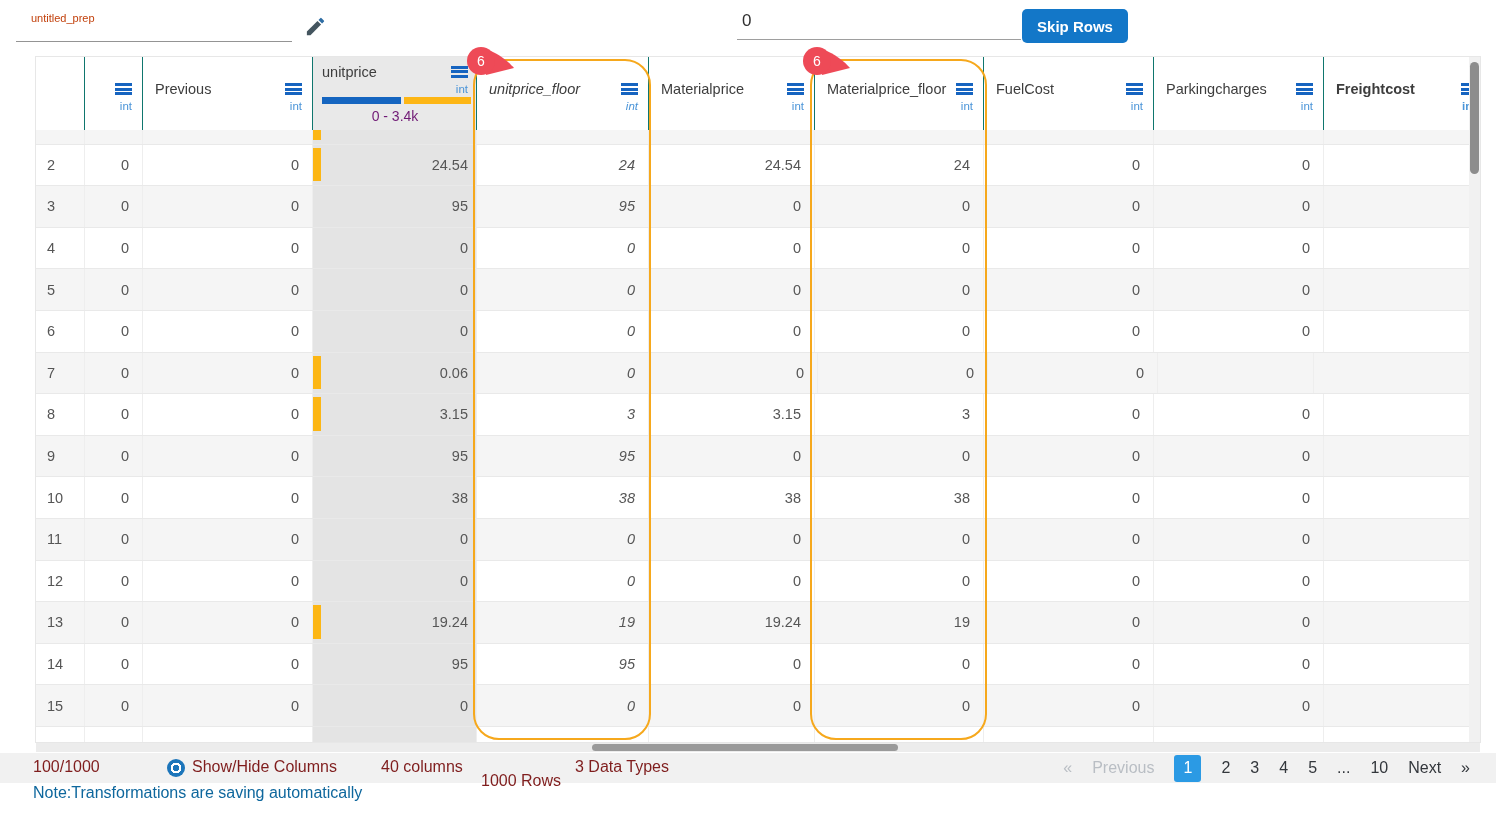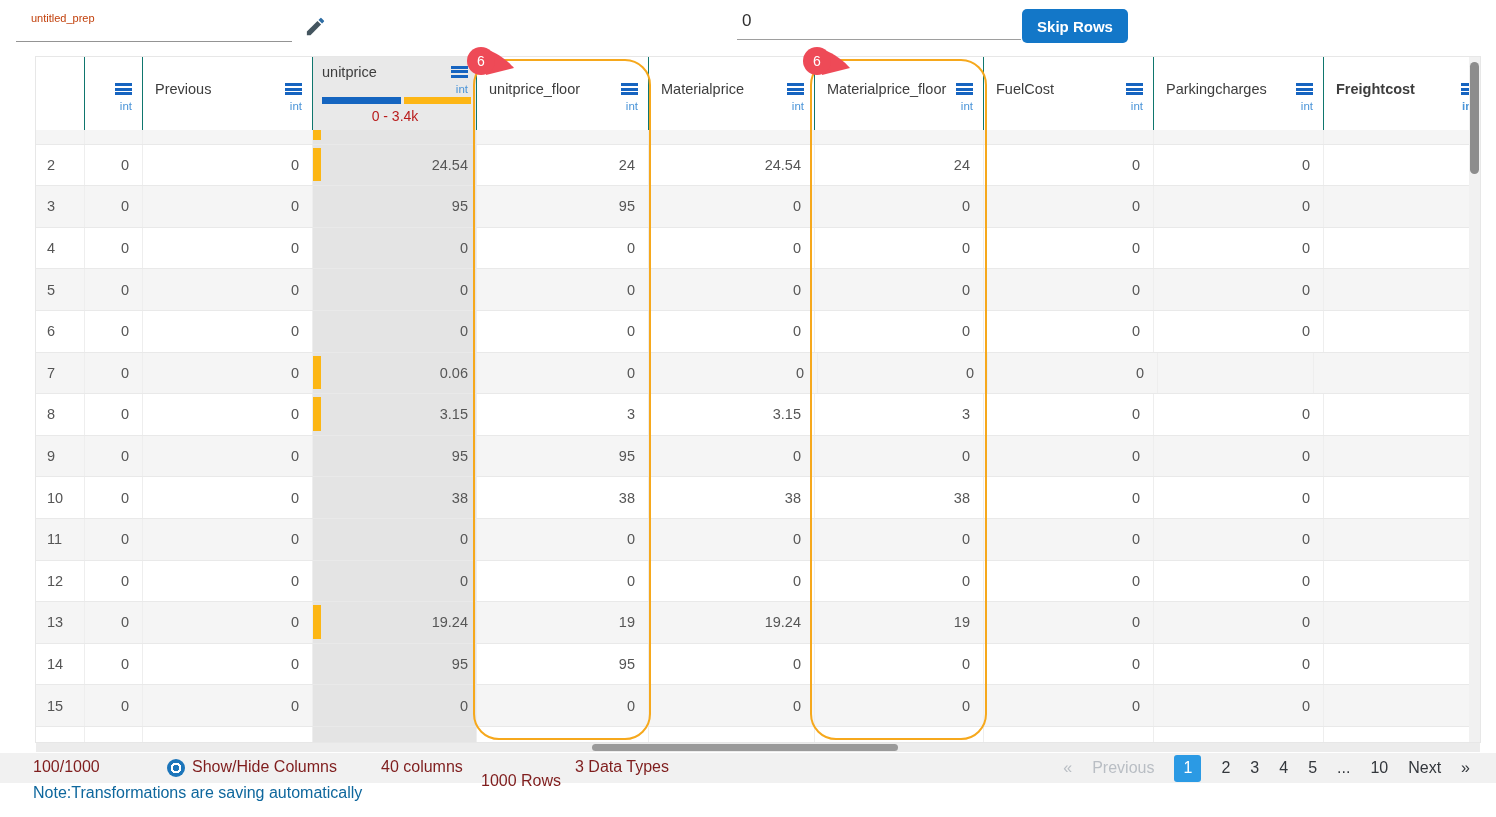--- a/index.html
+++ b/index.html
@@ -35,24 +35,24 @@
   .htype{position:absolute;right:10px;top:43px;font-size:11.5px;color:#4a94d8;}
   
   .hcell.c3{background:#e9e9e9;}
   .hcell.c3 .hname{top:7px;left:9px;}
   .hcell.c3 .burger{top:9px;right:8px;}
   .hcell.c3 .htype{top:26px;right:8px;}
   .hist{position:absolute;left:9px;top:40px;height:7px;width:149px;display:flex;}
   .hist .hb{width:79px;background:#1565c0;}
   .hist .hgap{width:3px;}
   .hist .hy{width:67px;background:#fdb615;}
-  .hrange{position:absolute;left:0;width:164px;top:51px;text-align:center;font-size:14px;color:#b91c1c;}
+  .hrange{position:absolute;left:0;width:164px;top:51px;text-align:center;font-size:14px;color:#701a75;}
   
   .c0{width:49px;} .c1{width:58px;} .c2{width:170px;} .c3{width:164px;}
-  .c4{width:172px;} .c5{width:166px;} .c6{width:169px;} .c7{width:170px;}
+  .c4{width:172px;font-style:italic;} .c5{width:166px;} .c6{width:169px;} .c7{width:170px;}
   .c8{width:170px;} .c9{width:156px;border-right:none;font-weight:bold;}
   .c9 .burger{right:2px;} .c9 .htype{right:4px;}
   
   .tbody{position:absolute;left:0;top:73px;width:1444px;height:612px;overflow:hidden;}
   .trow{display:flex;height:41.6px;box-sizing:border-box;border-bottom:1px solid #e9e9e9;background:#ffffff;}
   .trow.odd{background:#f5f5f5;}
   .trow:first-child{margin-top:-27px;}
   .cell{
     box-sizing:border-box;flex:0 0 auto;position:relative;
     display:flex;align-items:center;justify-content:flex-end;

